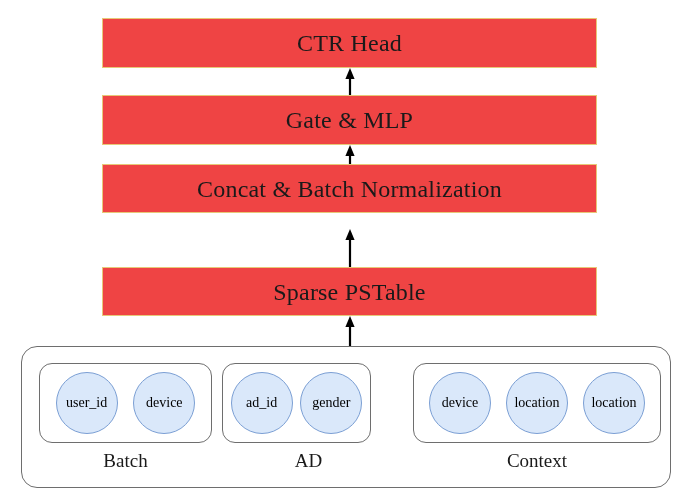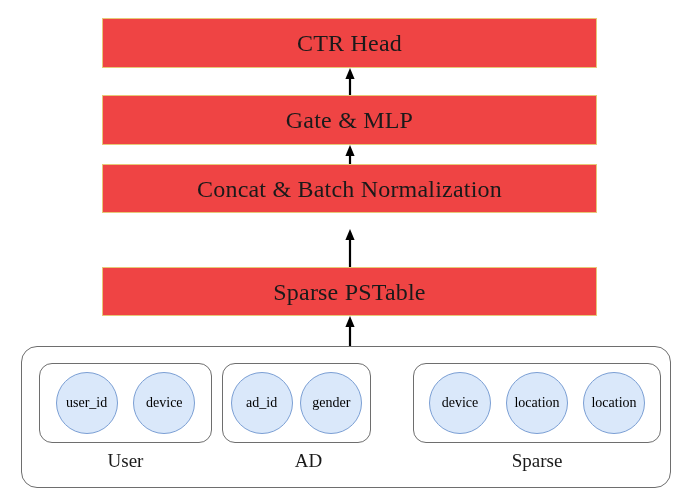--- a/index.html
+++ b/index.html
@@ -178,21 +178,21 @@
   <div id="feature-container">
 
     <div class="feature-group" id="group-user">
       <div class="feature-node">
         <span class="feature-node-label">user_id</span>
       </div>
       <div class="feature-node">
         <span class="feature-node-label">device</span>
       </div>
     </div>
-    <div class="group-caption" id="caption-user">User</div>
+    <div class="group-caption" id="caption-user">Batch</div>
 
     <div class="feature-group" id="group-ad">
       <div class="feature-node">
         <span class="feature-node-label">ad_id</span>
       </div>
       <div class="feature-node">
         <span class="feature-node-label">gender</span>
       </div>
     </div>
     <div class="group-caption" id="caption-ad">AD</div>
@@ -201,16 +201,16 @@
       <div class="feature-node">
         <span class="feature-node-label">device</span>
       </div>
       <div class="feature-node">
         <span class="feature-node-label">location</span>
       </div>
       <div class="feature-node">
         <span class="feature-node-label">location</span>
       </div>
     </div>
-    <div class="group-caption" id="caption-context">Sparse</div>
+    <div class="group-caption" id="caption-context">Context</div>
 
   </div>
 </div>
 
 </body></html>

